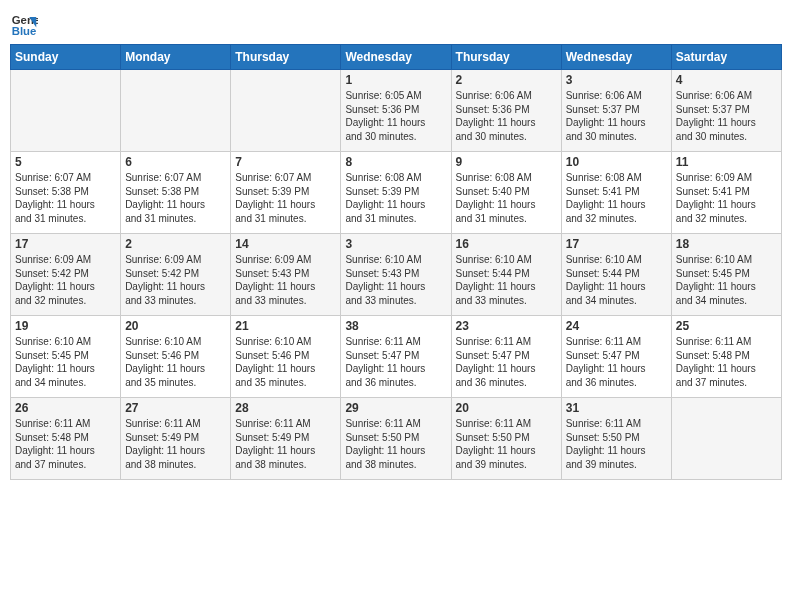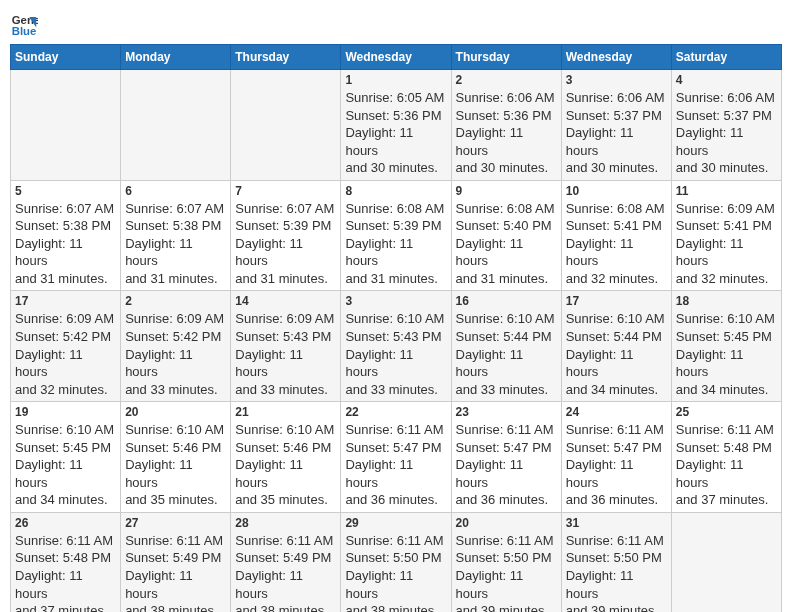--- a/index.html
+++ b/index.html
@@ -64,21 +64,21 @@
     tbody tr:nth-child(even) td {
       background-color: #ffffff;
     }
     .day-number {
       font-weight: bold;
       font-size: 12px;
       display: block;
       margin-bottom: 2px;
     }
     .day-info {
-      font-size: 13px;
+      font-size: 10px;
       color: #333;
       line-height: 1.35;
     }
     .empty-cell {
       background-color: #f5f5f5;
     }
   </style>
 </head>
 <body>
 
@@ -264,21 +264,21 @@
 and 35 minutes.</div>
         </td>
         <td>
           <span class="day-number">21</span>
           <div class="day-info" style="white-space: pre-line;">Sunrise: 6:10 AM
 Sunset: 5:46 PM
 Daylight: 11 hours
 and 35 minutes.</div>
         </td>
         <td>
-          <span class="day-number">22</span>
+          <span class="day-number">38</span>
           <div class="day-info" style="white-space: pre-line;">Sunrise: 6:11 AM
 Sunset: 5:47 PM
 Daylight: 11 hours
 and 36 minutes.</div>
         </td>
         <td>
           <span class="day-number">23</span>
           <div class="day-info" style="white-space: pre-line;">Sunrise: 6:11 AM
 Sunset: 5:47 PM
 Daylight: 11 hours

